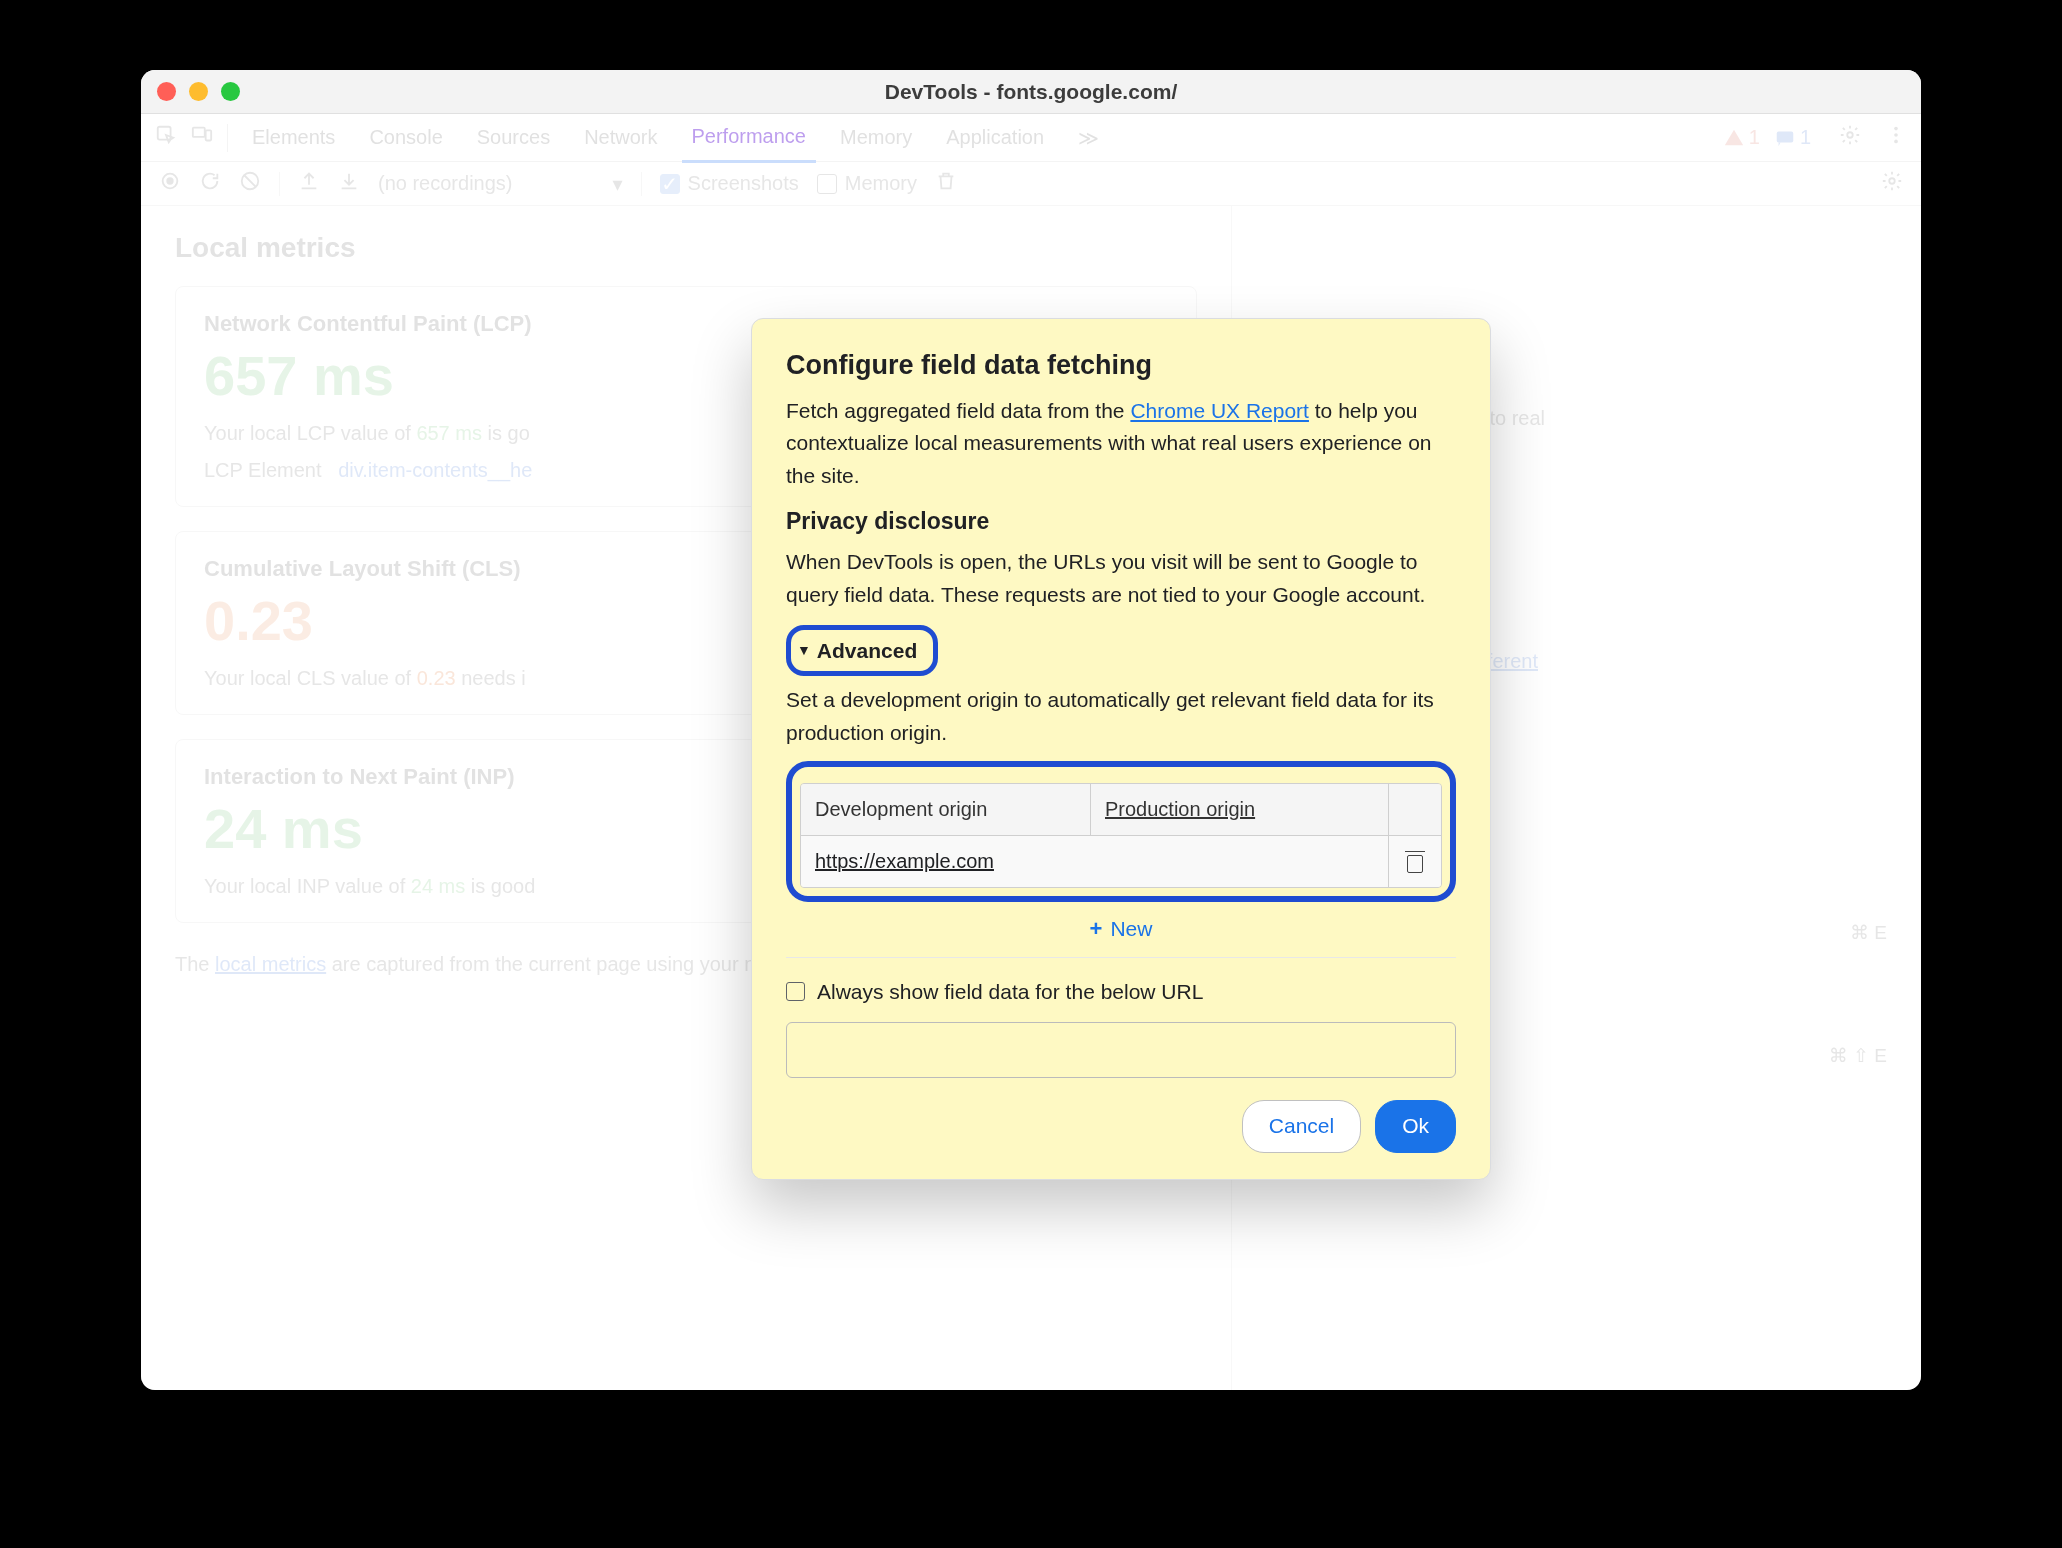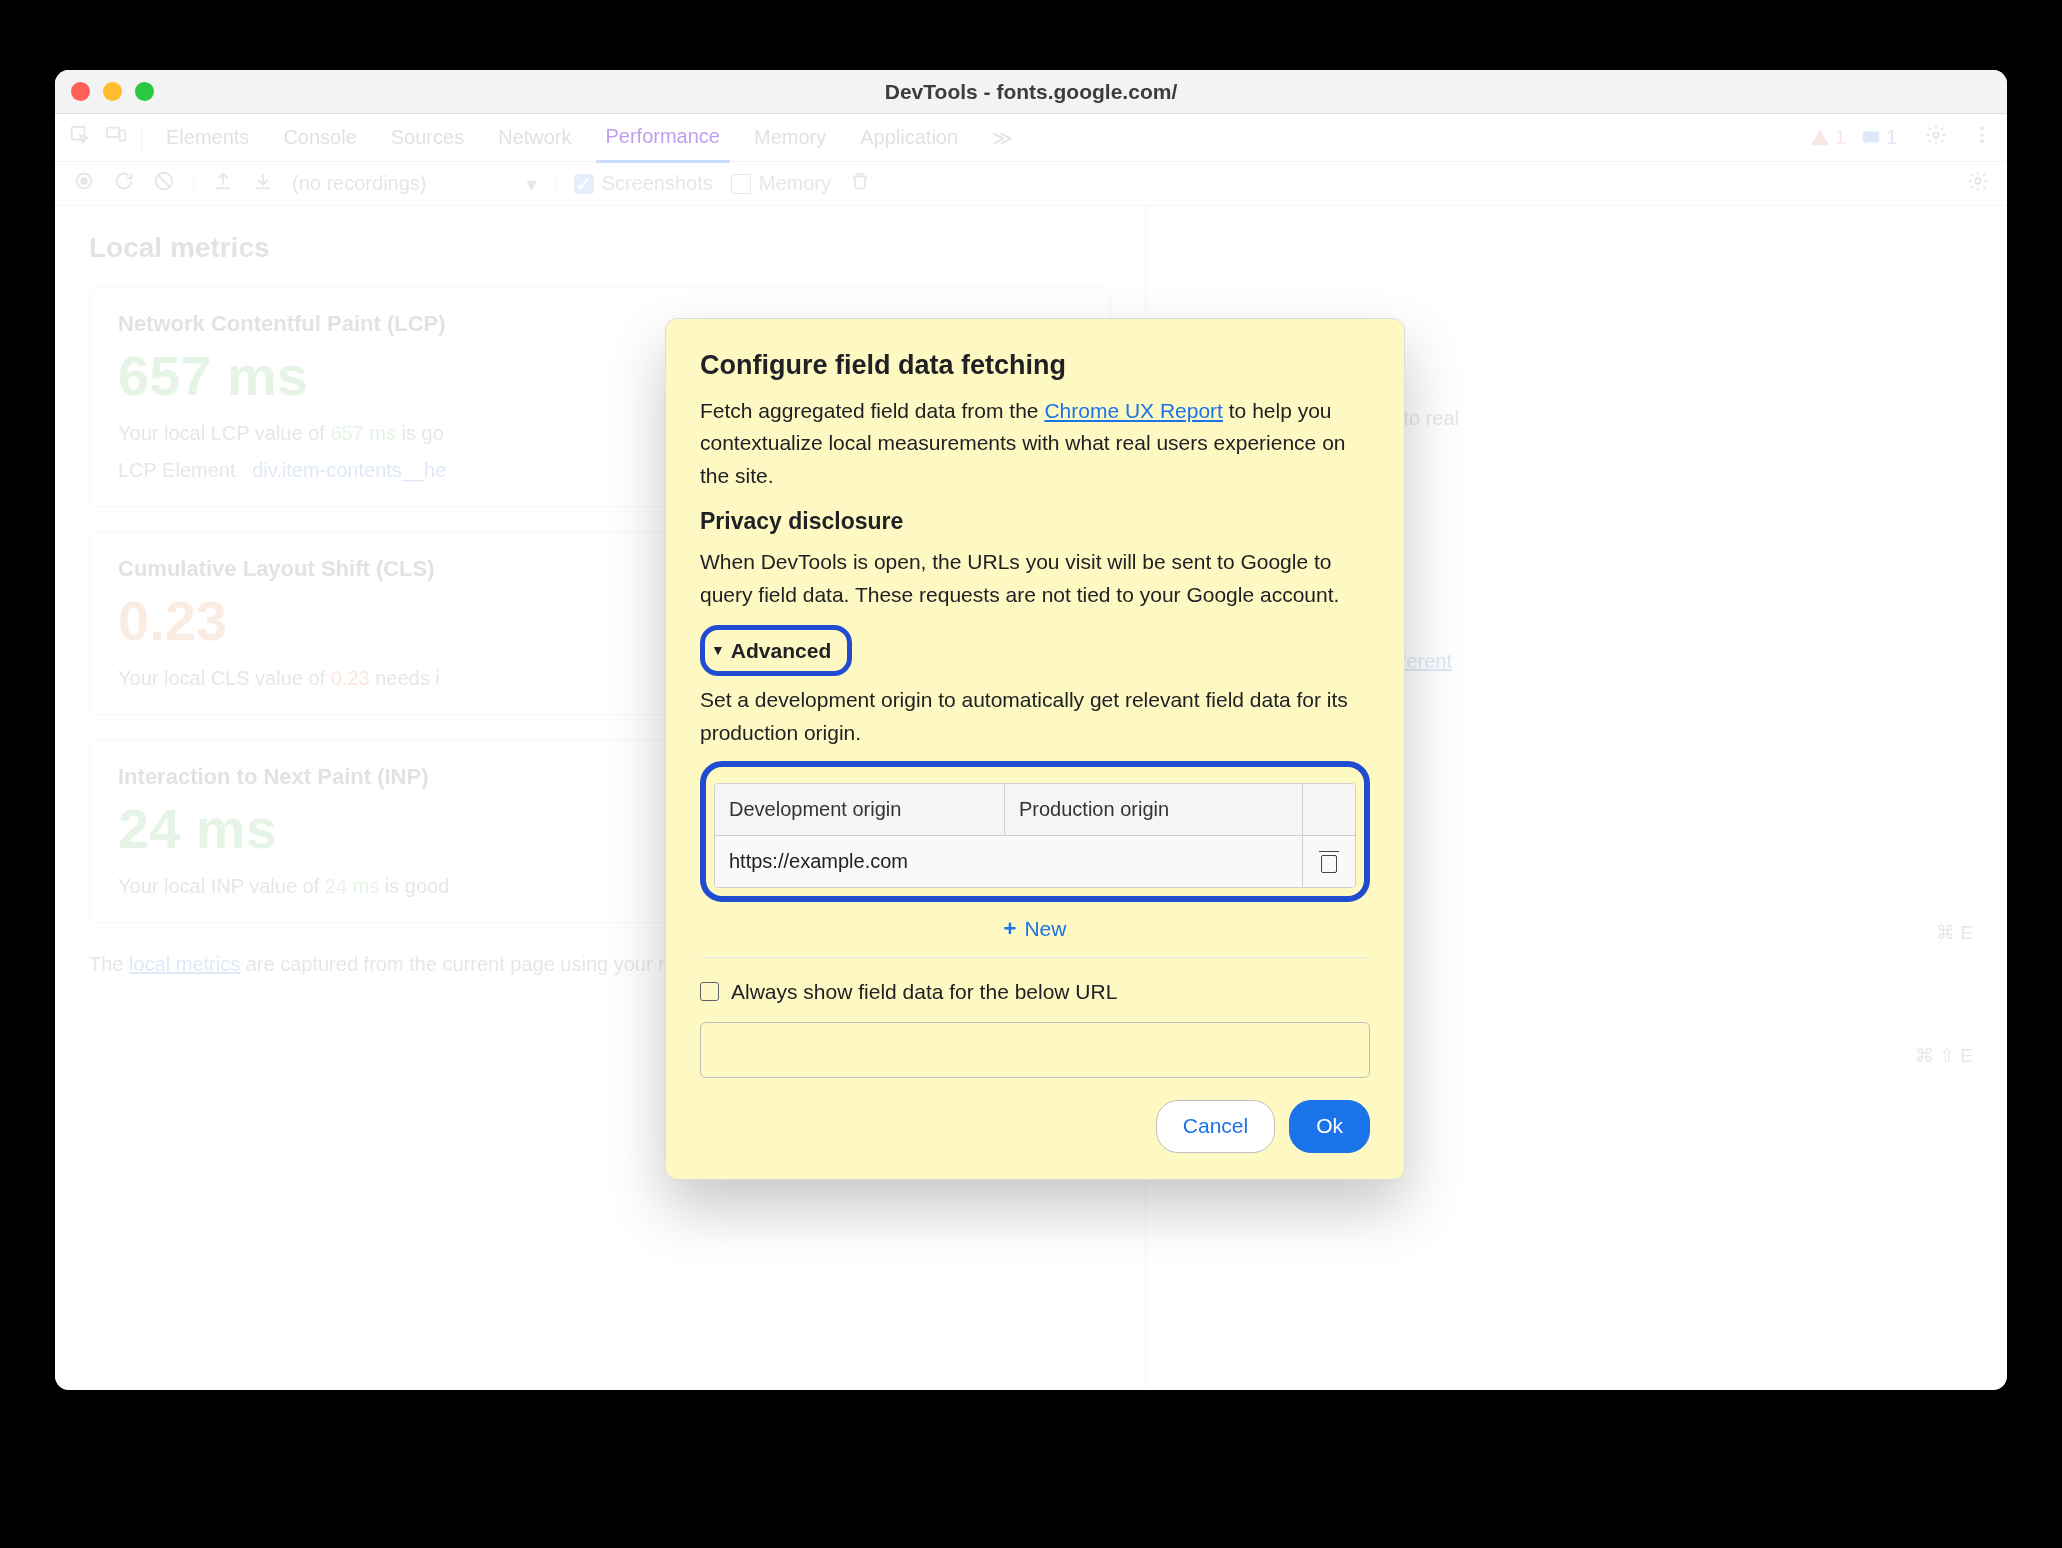--- a/index.html
+++ b/index.html
@@ -9,21 +9,21 @@
   font-size: 13px;
   color: #202124;
   width: 2062px;
   height: 1548px;
   display: flex;
   align-items: flex-start;
   justify-content: center;
   padding-top: 70px;
 }
 .window {
-  width: 1952px;
+  width: 1780px;
   height: 1320px;
   background: #fff;
   border-radius: 14px;
   overflow: hidden;
   box-shadow: 0 30px 80px rgba(0,0,0,.5);
   position: relative;
 }
 .titlebar {
   height: 44px;
   background: #f3f3f3;
@@ -173,21 +173,21 @@
   margin-top: 8px;
 }
 .origin-row { display: flex; }
 .origin-cell {
   padding: 10px 14px;
   border-right: 1px solid #cfcfcf;
 }
 .origin-row.head { background: #f5f5f5; color: #333; border-bottom: 1px solid #cfcfcf; }
 .origin-row.body { background: #f9f9f9; border-bottom: none; }
 .oc1 { flex: 0 0 290px; }
-.oc2 { flex: 1; }
+.oc2 { flex: 1; text-decoration: underline; }
 .oc3 { flex: 0 0 52px; border-right: none; display:flex; align-items:center; justify-content:center; }
 .trash { width: 20px; height: 22px; position:relative; }
 .trash::before {
   content:""; position:absolute; left:2px; right:2px; top:4px; bottom:0;
   border:1.8px solid #444; border-radius:2px;
 }
 .trash::after {
   content:""; position:absolute; left:0; right:0; top:0; height:3px;
   border-top:1.8px solid #444;
 }

